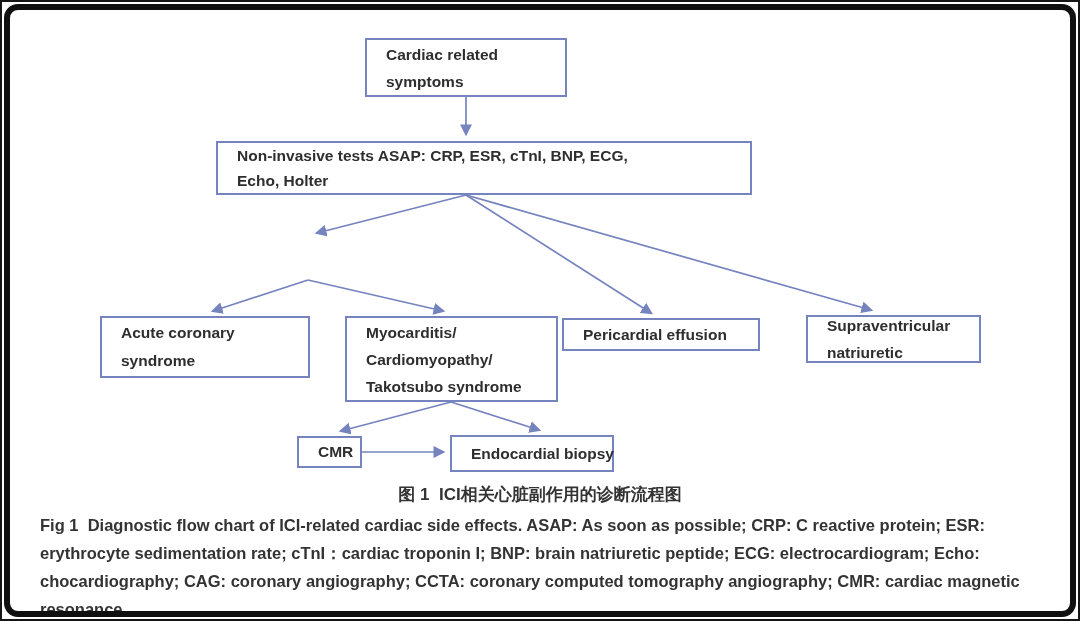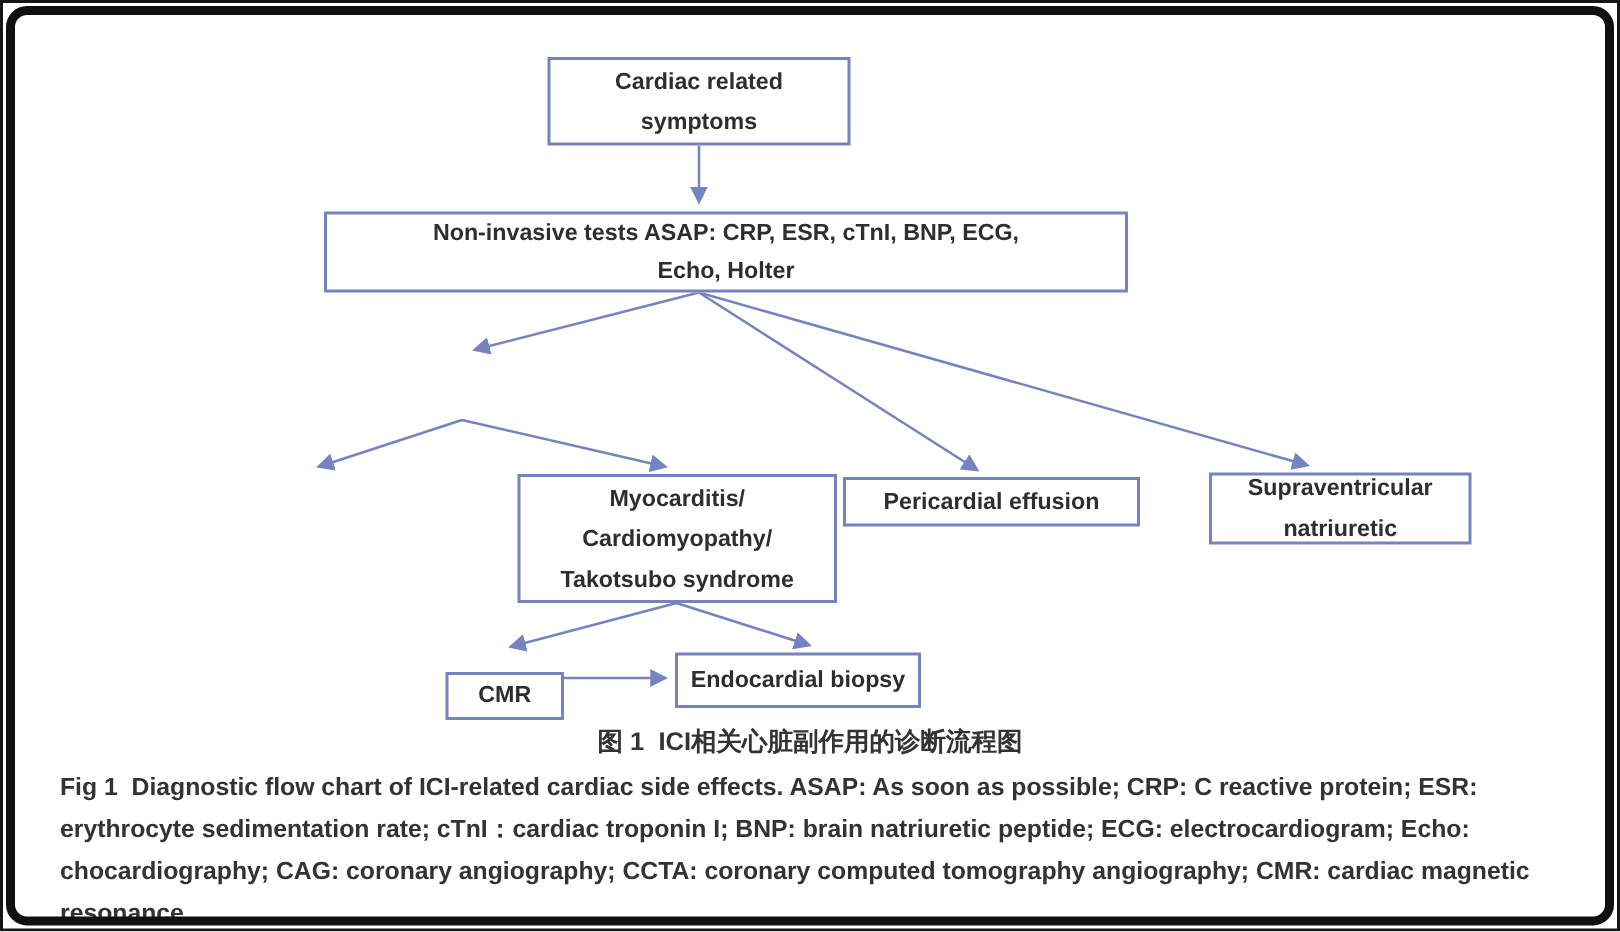--- a/index.html
+++ b/index.html
@@ -26,40 +26,41 @@
   }
   #arrow-layer { position: absolute; left: 0; top: 0; }
   .node {
     position: absolute;
     box-sizing: border-box;
     border: 2px solid #7583bf;
     background: #ffffff;
     display: flex;
     flex-direction: column;
     justify-content: center;
-    align-items: center;
+    align-items: flex-start;
     text-align: center;
     color: #2e2e2e;
     font-weight: 600;
     font-size: 15.5px;
+    padding-left: 19px;
   }
   .node .ln { display: block; white-space: nowrap; }
   #node-cardiac-symptoms   { left: 365px; top: 38px;  width: 202px; height: 59px; }
   #node-cardiac-symptoms .ln { line-height: 27px; }
   #node-noninvasive-tests  { left: 216px; top: 141px; width: 536px; height: 54px; }
   #node-noninvasive-tests .ln { line-height: 25px; }
   #node-cag-ccta           { left: 255px; top: 238px; width: 107px; height: 42px; }
   #node-acute-coronary     { left: 100px; top: 316px; width: 210px; height: 62px; }
   #node-acute-coronary .ln { line-height: 28px; }
   #node-myocarditis        { left: 345px; top: 316px; width: 213px; height: 86px; }
   #node-myocarditis .ln    { line-height: 27px; }
   #node-pericardial        { left: 562px; top: 318px; width: 198px; height: 33px; }
   #node-supraventricular   { left: 806px; top: 315px; width: 175px; height: 48px; }
   #node-supraventricular .ln { line-height: 27px; }
-  #node-cmr                { left: 297px; top: 436px; width: 79px;  height: 32px; margin-top: 12px; }
+  #node-cmr                { left: 297px; top: 436px; width: 65px;  height: 32px; }
   #node-endocardial        { left: 450px; top: 435px; width: 164px; height: 37px; }
   .caption-zh {
     position: absolute; left: 40px; top: 483px; width: 1000px;
     color: #333333; font-weight: 700; font-size: 17px;
     white-space: pre-wrap;
     text-align: center;
   }
   .caption-en {
     position: absolute; left: 40px; top: 511px; width: 1006px;
     color: #333333; font-weight: 700; font-size: 16.5px;
@@ -95,20 +96,24 @@
     <span class="ln">Cardiac related</span>
     <span class="ln">symptoms</span>
   </div>
 
   <div class="node" id="node-noninvasive-tests">
     <span class="ln">Non-invasive tests ASAP: CRP, ESR, cTnI, BNP, ECG,</span>
     <span class="ln">Echo, Holter</span>
   </div>
 
 
+  <div class="node" id="node-acute-coronary">
+    <span class="ln">Acute coronary</span>
+    <span class="ln">syndrome</span>
+  </div>
 
   <div class="node" id="node-pericardial">
     <span class="ln">Pericardial effusion</span>
   </div>
 
   <div class="node" id="node-myocarditis">
     <span class="ln">Myocarditis/</span>
     <span class="ln">Cardiomyopathy/</span>
     <span class="ln">Takotsubo syndrome</span>
   </div>

